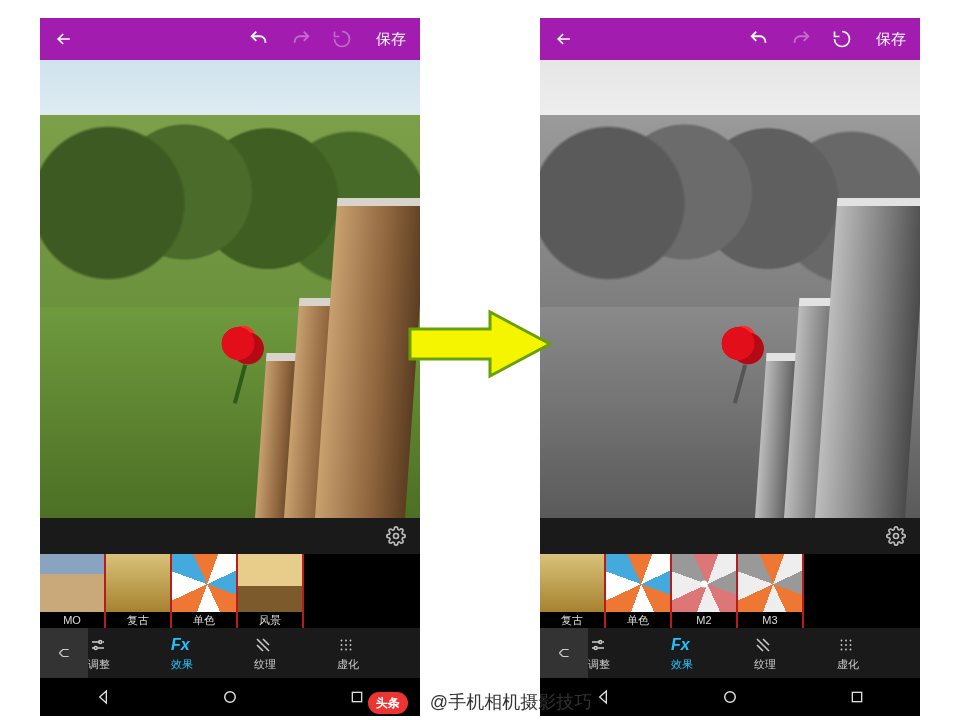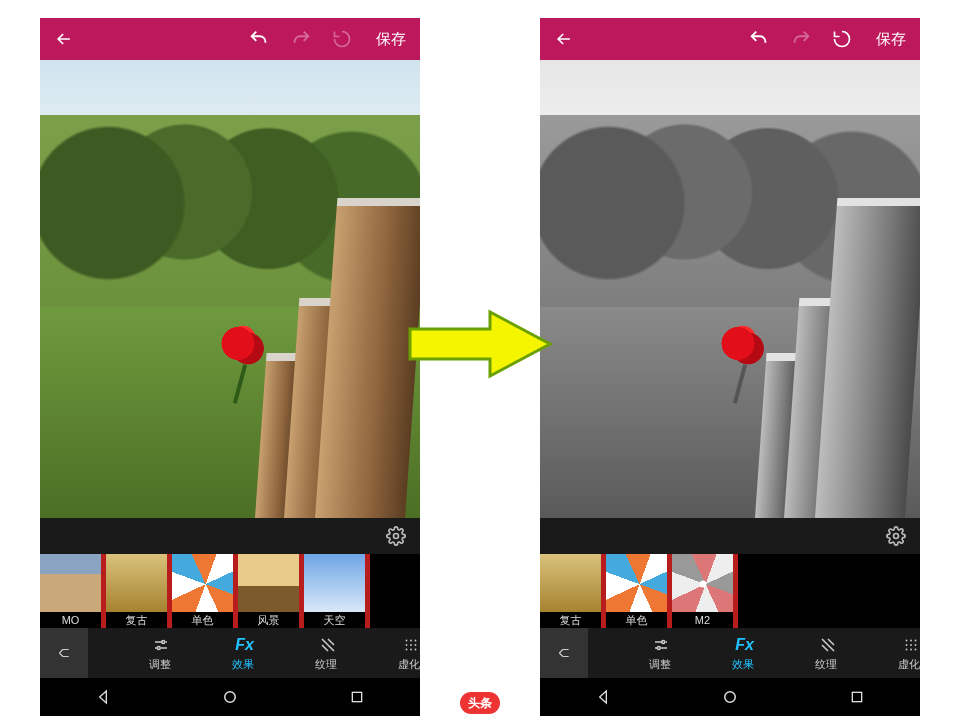--- a/index.html
+++ b/index.html
@@ -20,21 +20,21 @@
   .phone {
     width: 380px;
     background: #111;
     display: flex;
     flex-direction: column;
     position: relative;
   }
   
   .topbar {
     height: 42px;
-    background: #be185d;
+    background: #a21caf;
     display: flex;
     align-items: center;
     color: #fff;
     padding: 0 14px;
     font-size: 15px;
   }
   .topbar .back { flex: 0 0 auto; }
   .topbar .spacer1 { flex: 1; }
   .topbar .histbtn { margin: 0 10px; display: flex; align-items: center; }
   .topbar .save { margin-left: 14px; }
@@ -110,21 +110,21 @@
     padding-right:14px; color:#bbb;
   }
 
   
   .filters {
     height: 74px; background:#000;
     display:flex; overflow:hidden;
   }
   .thumb {
     flex:0 0 66px; height:74px; position:relative;
-    border-right:5px solid #b91c1c;
+    border-right:2px solid #b91c1c;
   }
   .thumb .timg{ position:absolute; inset:0 0 16px 0; }
   .thumb .tlabel{
     position:absolute; left:0; right:0; bottom:0; height:16px;
     background:rgba(0,0,0,.85); color:#ddd; font-size:11px;
     display:flex; align-items:center; justify-content:center;
     white-space:nowrap;
   }
   .thumb.sel::after{
     content:""; position:absolute; left:50%; top:40%;
@@ -153,21 +153,21 @@
   
   .tabs {
     height:50px; background:#1a1a1a;
     display:flex; align-items:center;
   }
   .tabs .corner {
     width:48px; height:100%; background:#333;
     display:flex; align-items:center; justify-content:center; color:#ccc;
   }
   .tabs .tab {
-    flex:1; display:flex; flex-direction:column; align-items:flex-end;
+    flex:1; display:flex; flex-direction:column; align-items:flex-start;
     color:#ccc; font-size:11px; gap:2px;
   }
   .tabs .tab.active { color:#22c3ff; }
   .tabs .tab .ticon{ height:20px; display:flex; align-items:center; font-size:16px; font-style:italic; font-weight:600; }
 
   
   .navbar{
     height:38px; background:#000;
     display:flex; justify-content:space-around; align-items:center;
     color:#ddd;
@@ -253,24 +253,20 @@
           <div class="timg tf-bag"></div>
           <div class="tlabel">复古</div>
         </div>
       <div class="thumb">
           <div class="timg tf-umb-c"></div>
           <div class="tlabel">单色</div>
         </div>
       <div class="thumb">
           <div class="timg tf-tower"></div>
           <div class="tlabel">风景</div>
-        </div>
-      <div class="thumb">
-          <div class="timg tf-sky"></div>
-          <div class="tlabel">天空</div>
         </div>
     </div>
 
     <div class="tabs">
       <div class="corner">
         <svg width="20" height="14" viewBox="0 0 24 24" fill="none" stroke="#ccc" stroke-width="2">
             <path d="M20 6H10M4 12l6-6M4 12l6 6M20 18H10"></path>
           </svg>
       </div>
       <div class="tab">
@@ -391,20 +387,24 @@
           <div class="tlabel">复古</div>
         </div>
       <div class="thumb">
           <div class="timg tf-umb-c"></div>
           <div class="tlabel">单色</div>
         </div>
       <div class="thumb sel">
           <div class="timg tf-umb-m2"></div>
           <div class="tlabel">M2</div>
         </div>
+      <div class="thumb">
+          <div class="timg tf-umb-m3"></div>
+          <div class="tlabel">M3</div>
+        </div>
     </div>
 
     <div class="tabs">
       <div class="corner">
         <svg width="20" height="14" viewBox="0 0 24 24" fill="none" stroke="#ccc" stroke-width="2">
             <path d="M20 6H10M4 12l6-6M4 12l6 6M20 18H10"></path>
           </svg>
       </div>
       <div class="tab">
         <span class="ticon">
@@ -462,13 +462,14 @@
             <rect x="5" y="5" width="14" height="14"></rect>
           </svg>
         </span>
     </div>
   </div>
 
 </div>
 
 <div class="footer">
   <span class="logo">头条</span>
+  <span>@手机相机摄影技巧</span>
 </div>
 
 </body></html>

